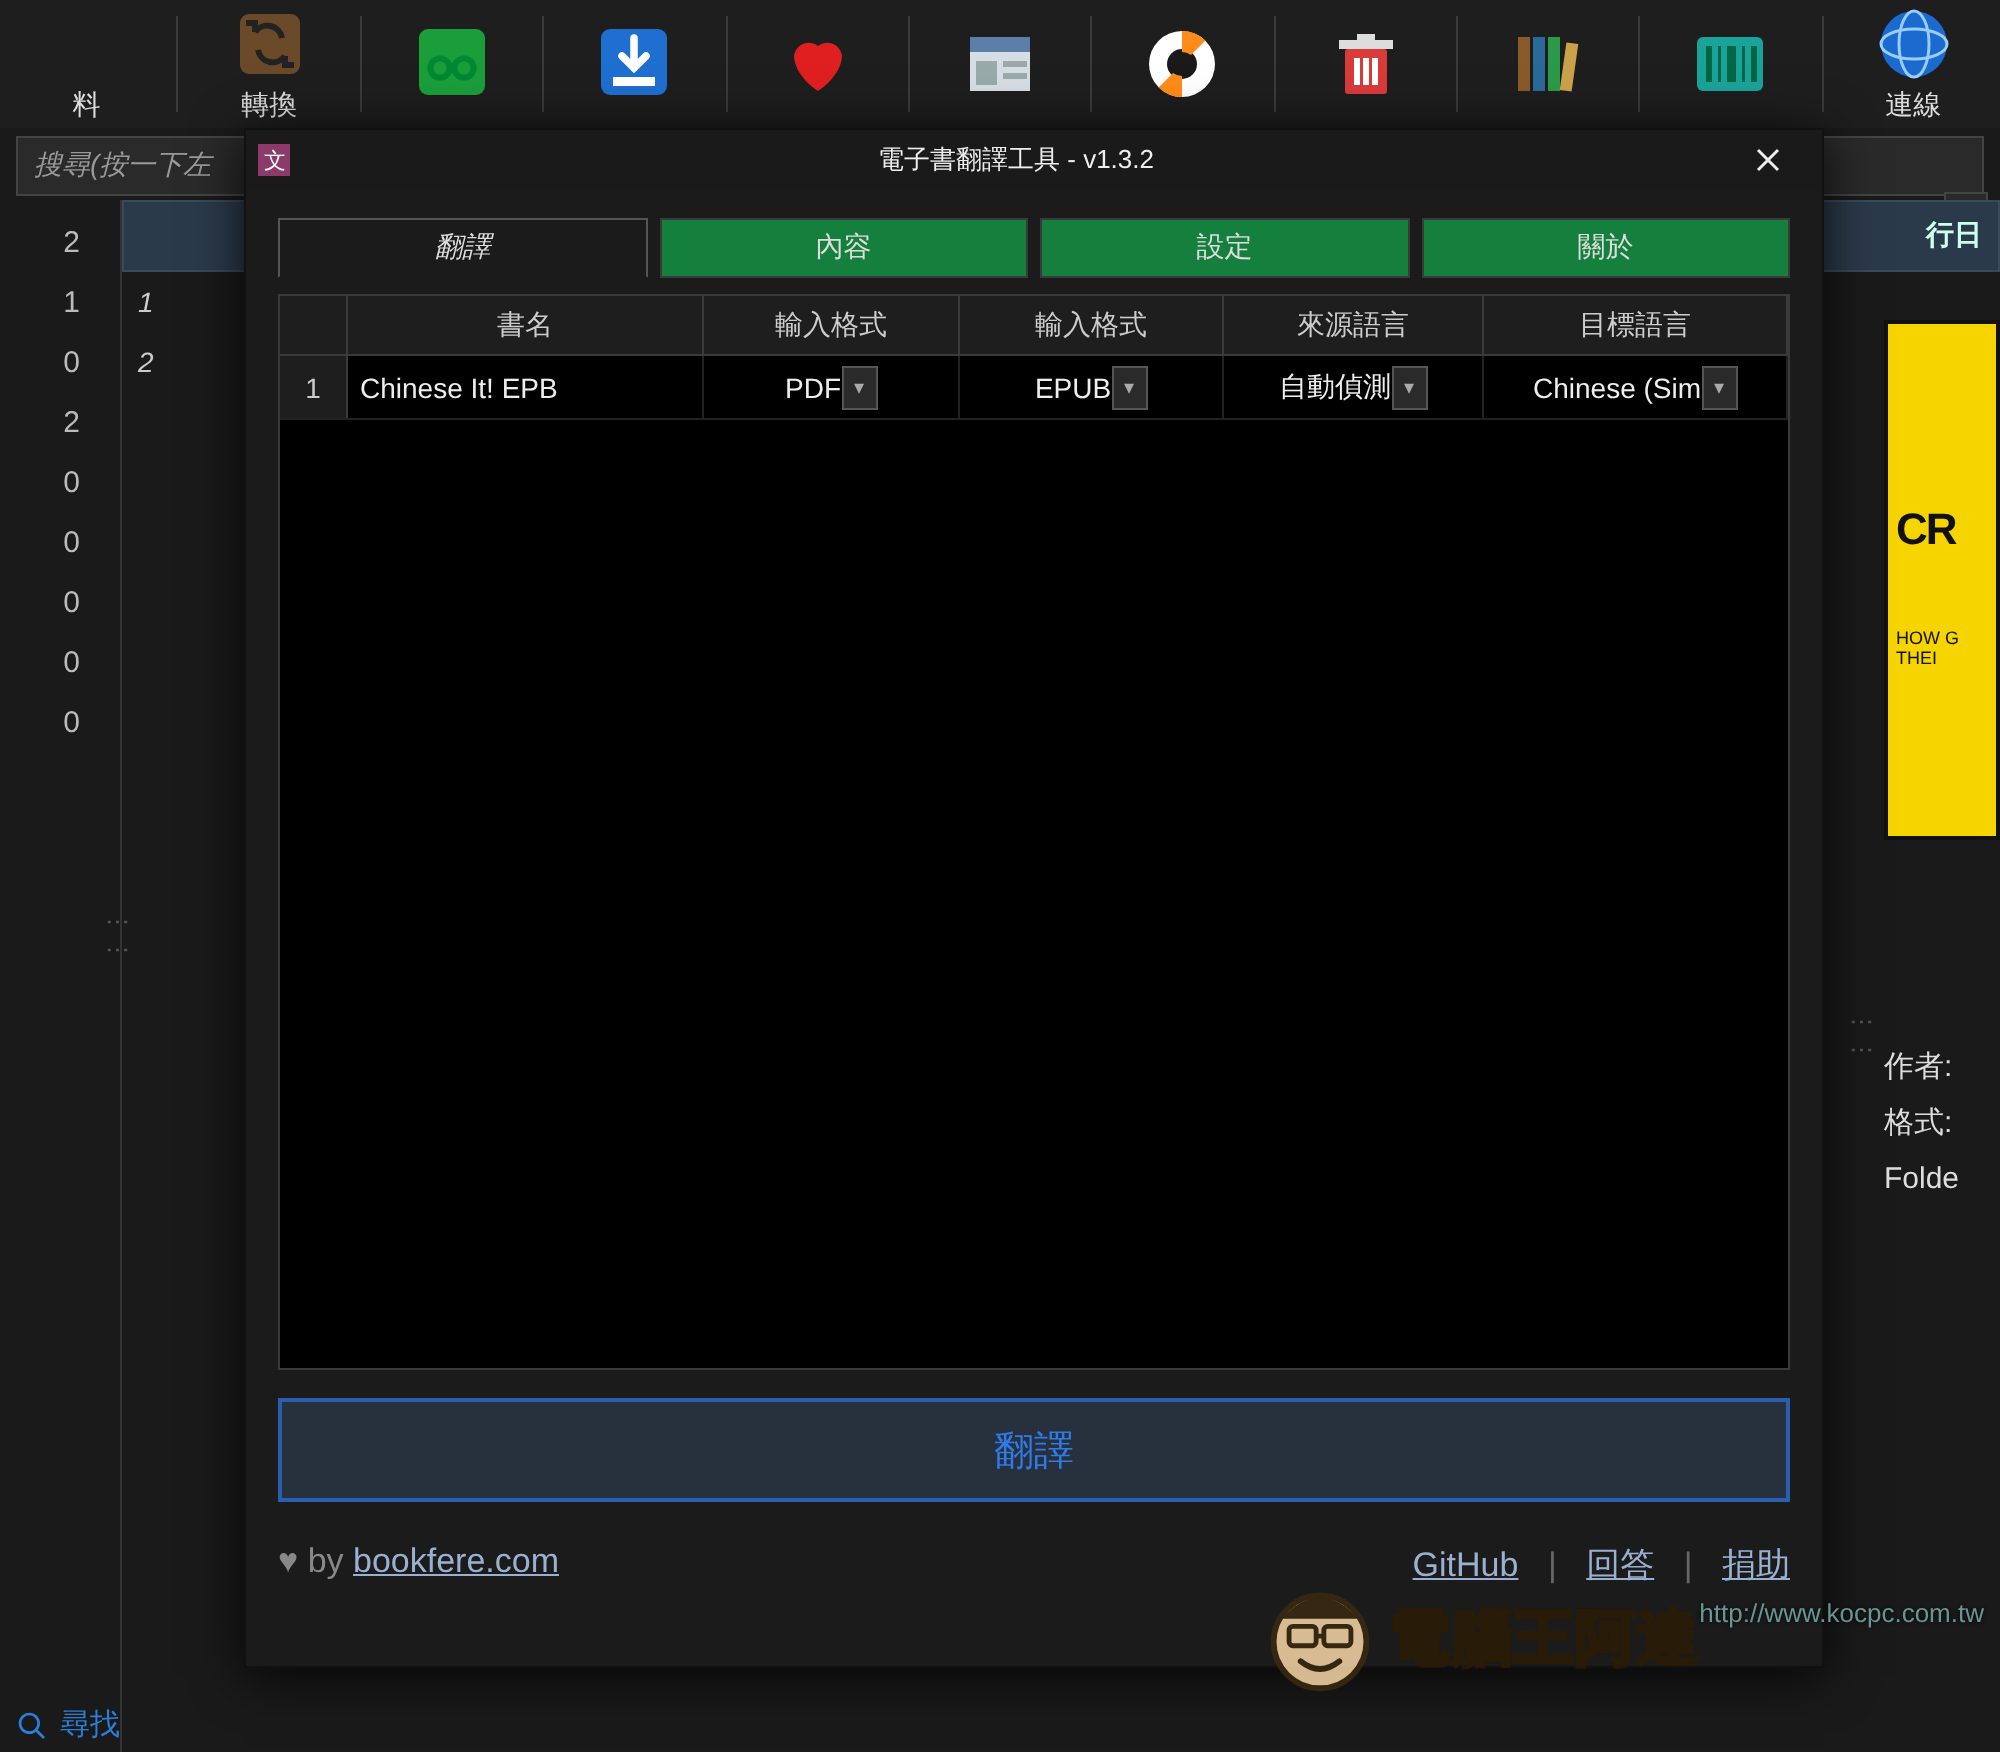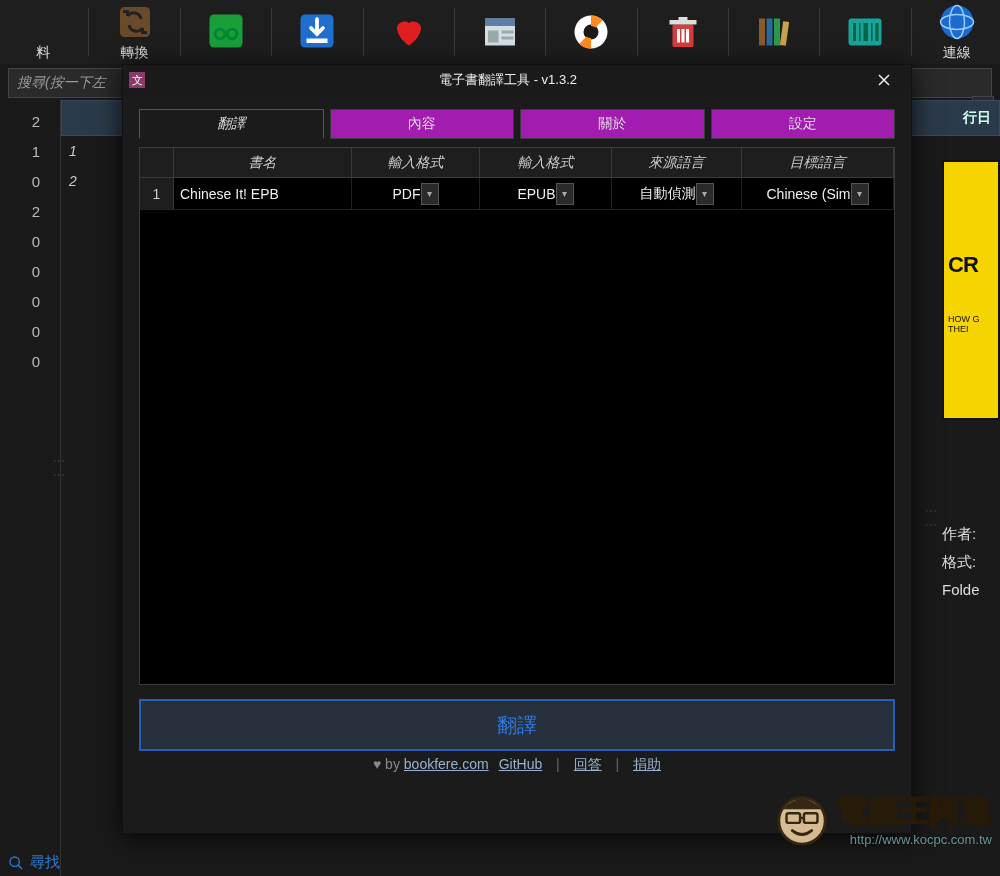--- a/index.html
+++ b/index.html
@@ -39,49 +39,49 @@
   width: 790px; height: 770px;
   background: #1b1b1b; border: 1px solid #111;
   box-shadow: 0 4px 24px rgba(0,0,0,.8);
 }
 .titlebar { height: 30px; background: #1a1a1a; display: flex; align-items: center; padding: 0 6px; }
 .app-icon { width: 16px; height: 16px; margin-right: 8px; }
 .titlebar-text { flex: 1; color: #eee; font-size: 13px; text-align: center; }
 .close-btn { width: 42px; height: 30px; display: flex; align-items: center; justify-content: center; color: #eee; cursor: pointer; }
 .modal-body { position: absolute; top: 44px; left: 16px; right: 16px; bottom: 12px; }
 .tabs { display: flex; gap: 6px; height: 30px; margin-bottom: 8px; }
-.tab { flex: 1; background: #a21caf; border: 1px solid #3a3a3a; display: flex; align-items: center; justify-content: center; font-size: 14px; color: #ddd; cursor: pointer; }
+.tab { flex: 1; background: #15803d; border: 1px solid #3a3a3a; display: flex; align-items: center; justify-content: center; font-size: 14px; color: #ddd; cursor: pointer; }
 .tab.active { background: #1b1b1b; border-bottom-color: #1b1b1b; font-style: italic; border-top:1px solid #555; border-left:1px solid #555; border-right:1px solid #555; position:relative; z-index:2;}
 .panel { border: 1px solid #3a3a3a; background: #000; height: 538px; position: relative; }
-.grid-head { display: flex; height: 30px; background: #1e1e1e; border-bottom: 1px solid #3a3a3a; font-style: italic; }
+.grid-head { display: flex; height: 30px; background: #1e1e1e; border-bottom: 1px solid #3a3a3a; }
 .gh-num { width: 34px; border-right: 1px solid #3a3a3a; }
 .gh { border-right: 1px solid #3a3a3a; display: flex; align-items: center; justify-content: center; color: #ccc; font-size: 14px; }
 .gh-name { flex: 0 0 178px; }
 .gh-in { flex: 0 0 128px; }
 .gh-out { flex: 0 0 132px; }
 .gh-src { flex: 0 0 130px; }
 .gh-tgt { flex: 1; }
 .grid-row { display: flex; height: 32px; align-items: stretch; border-bottom: 1px solid #222; }
 .gr-num { width: 34px; background: #1e1e1e; border-right: 1px solid #3a3a3a; display: flex; align-items: center; justify-content: center; }
 .gcell { border-right: 1px solid #222; display: flex; align-items: center; padding: 0 6px; color: #eee; font-size: 14px; }
 .sel { justify-content: center; }
 .sel .dd { width: 18px; height: 22px; background: #2a2a2a; border: 1px solid #555; display: flex; align-items: center; justify-content: center; color: #aaa; font-size: 10px; }
 .big-btn {
   margin-top: 14px; height: 52px;
   border: 2px solid #2a5fb0; background: #27303d;
   display: flex; align-items: center; justify-content: center;
   color: #2f7ae5; font-size: 20px; cursor: pointer;
 }
-.footer-links { margin-top: 5px; display: flex; justify-content: center; color: #888; font-size: 14px; }
+.footer-links { margin-top: 20px; display: flex; justify-content: space-between; color: #888; font-size: 17px; }
 .footer-links a { color: #9ab0d0; text-decoration: underline; cursor: pointer; }
 .flk-right a, .flk-right span { margin-left: 10px; color:#9ab0d0;}
 
 .watermark { position:absolute; right:8px; bottom:28px; opacity:.85; display:flex; align-items:center; gap:6px; }
 .wm-face { width:58px; height:58px; }
-.wm-text { display:flex; flex-direction:column;text-align:right; }
+.wm-text { display:flex; flex-direction:row; }
 .wm-big { font-size:30px; font-weight:900; color:#ffe08a; -webkit-text-stroke:2px #2b1b05; letter-spacing:1px;}
 .wm-url { font-size:13px; color:#7aa; text-shadow:0 0 2px #000; }
 </style>
 </head>
 <body>
 
 <div class="bg-app">
   <div class="toolbar">
     <div class="tb-item">
       <div class="tb-icon"></div>
@@ -271,24 +271,24 @@
 
   <div class="modal-body">
     <div class="tabs">
       <div class="tab active">
           <span>翻譯</span>
         </div>
       <div class="tab">
           <span>內容</span>
         </div>
       <div class="tab">
+          <span>設定</span>
+        </div>
+      <div class="tab">
           <span>關於</span>
-        </div>
-      <div class="tab">
-          <span>設定</span>
         </div>
     </div>
 
     <div class="panel">
       <div class="grid-head">
         <div class="gh-num"></div>
         <div class="gh gh-name">
             <span>書名</span>
           </div>
         <div class="gh gh-in">

